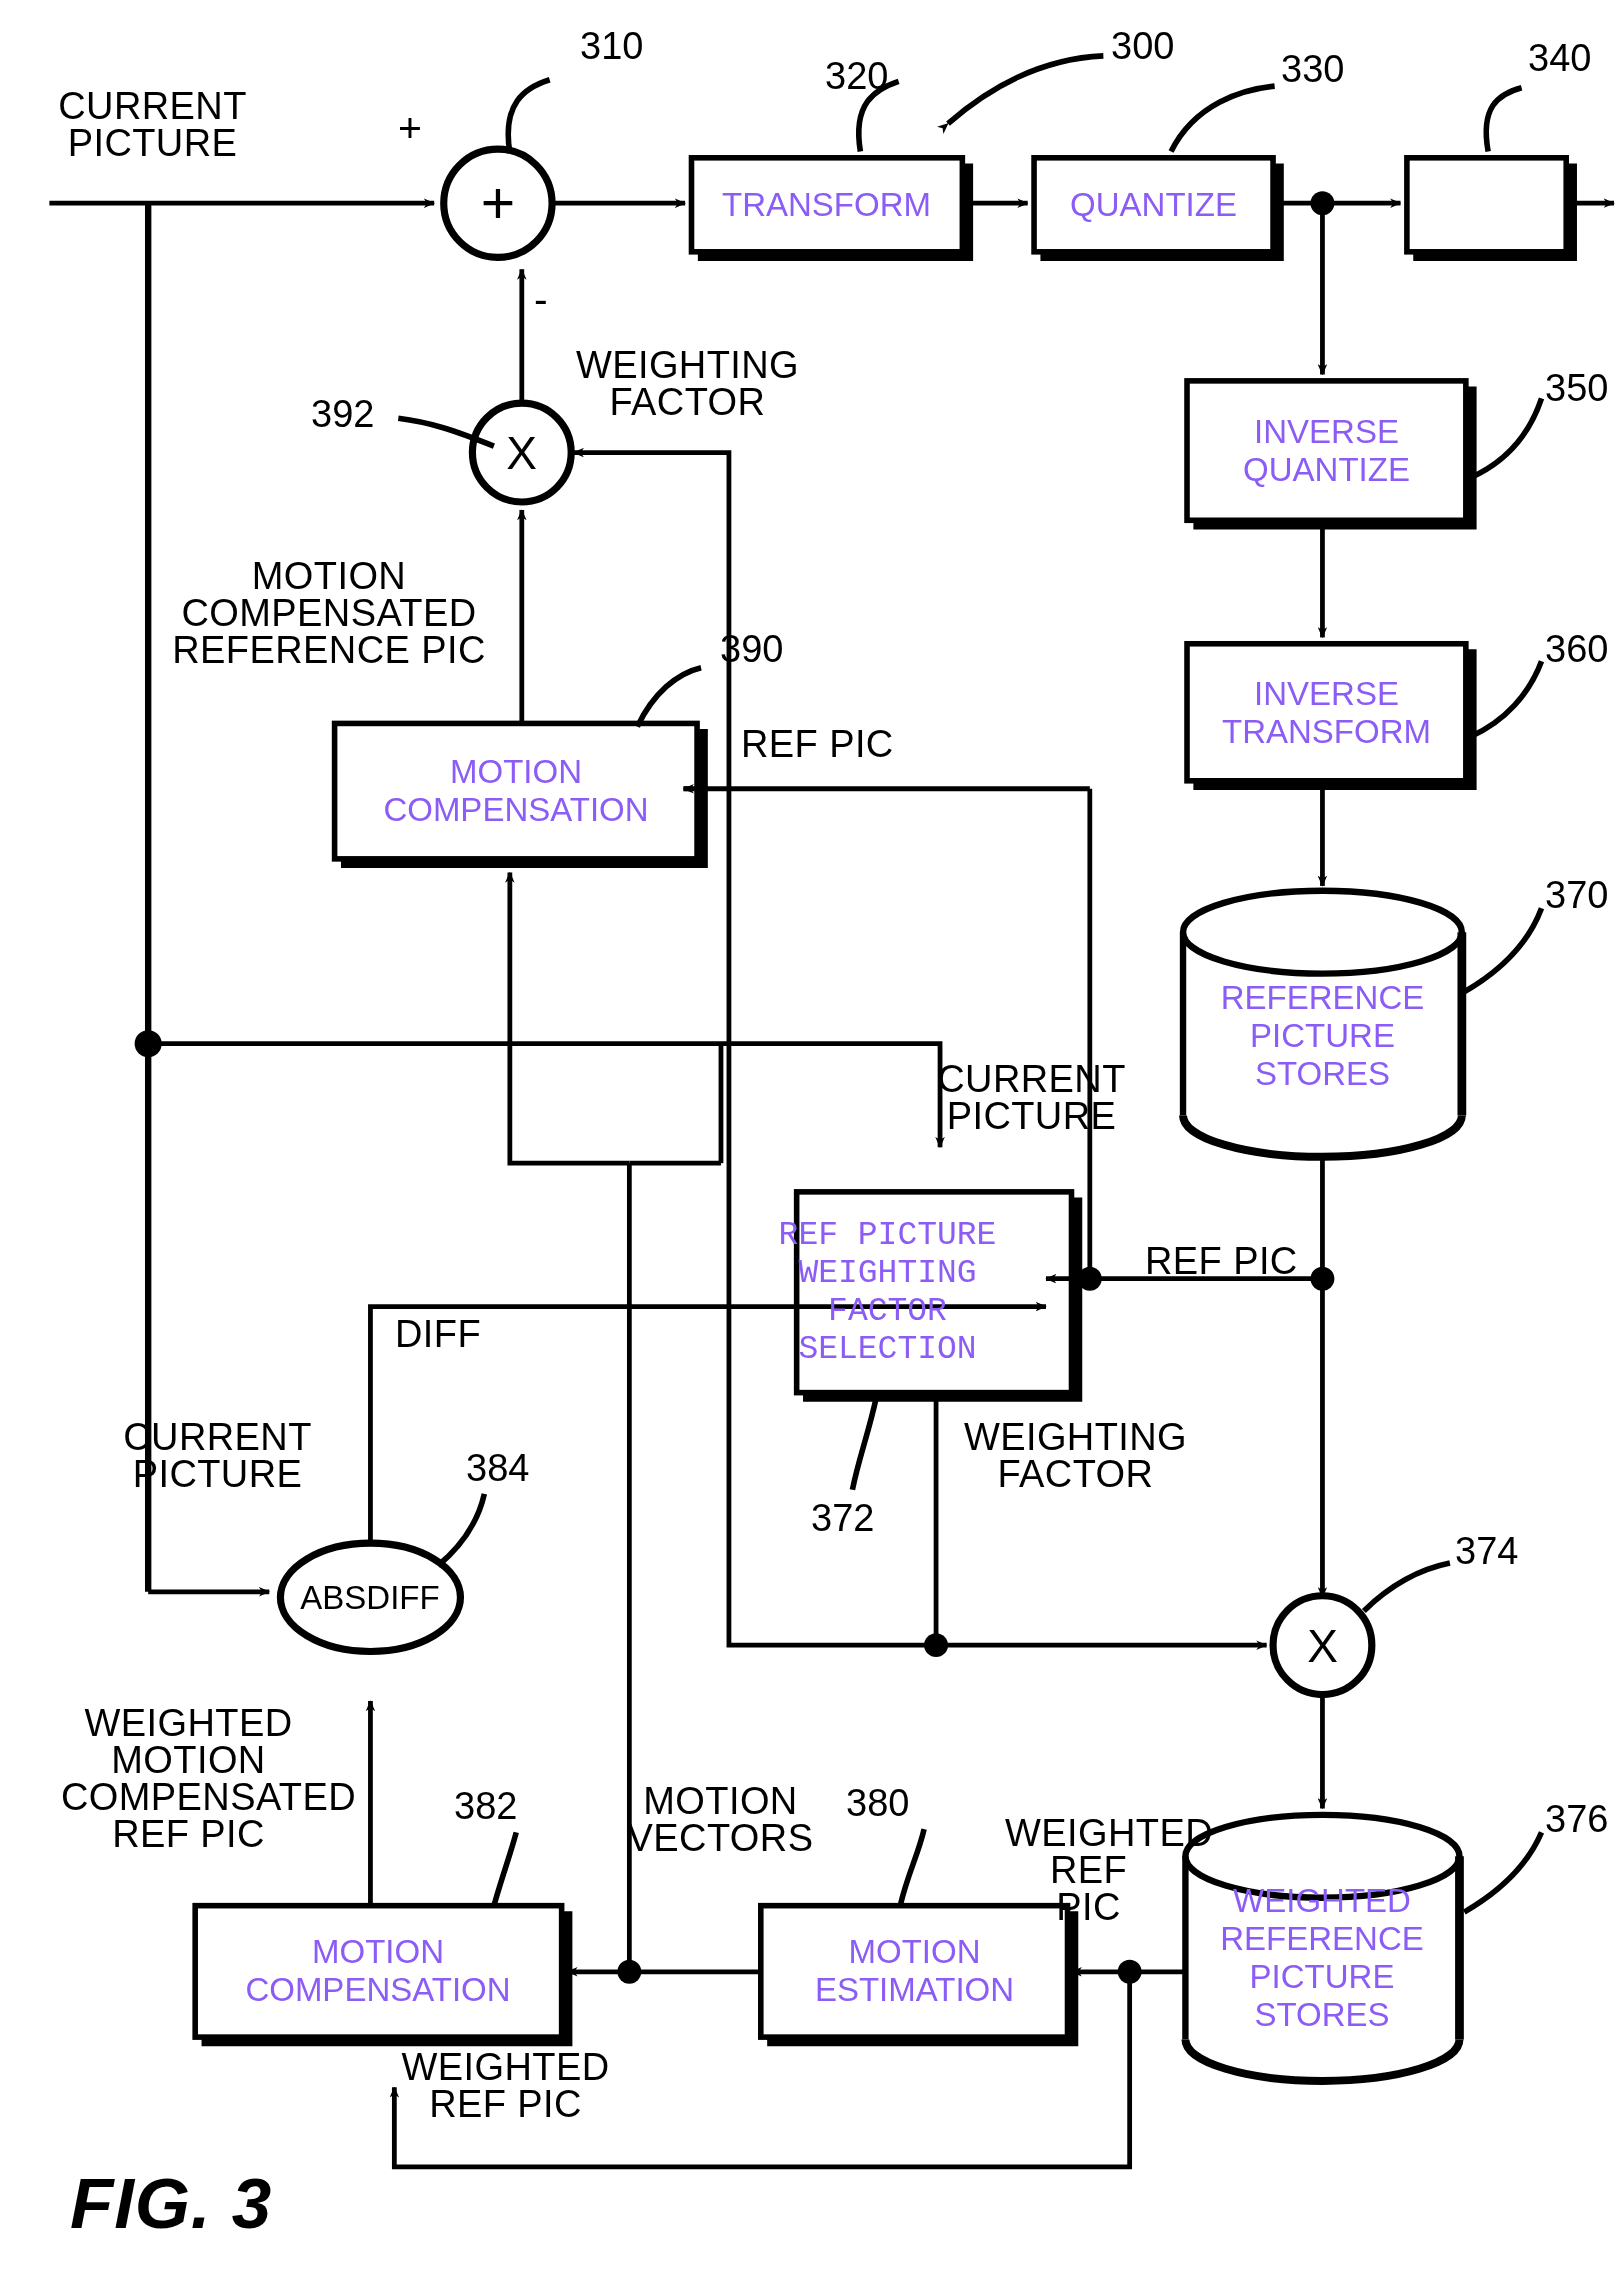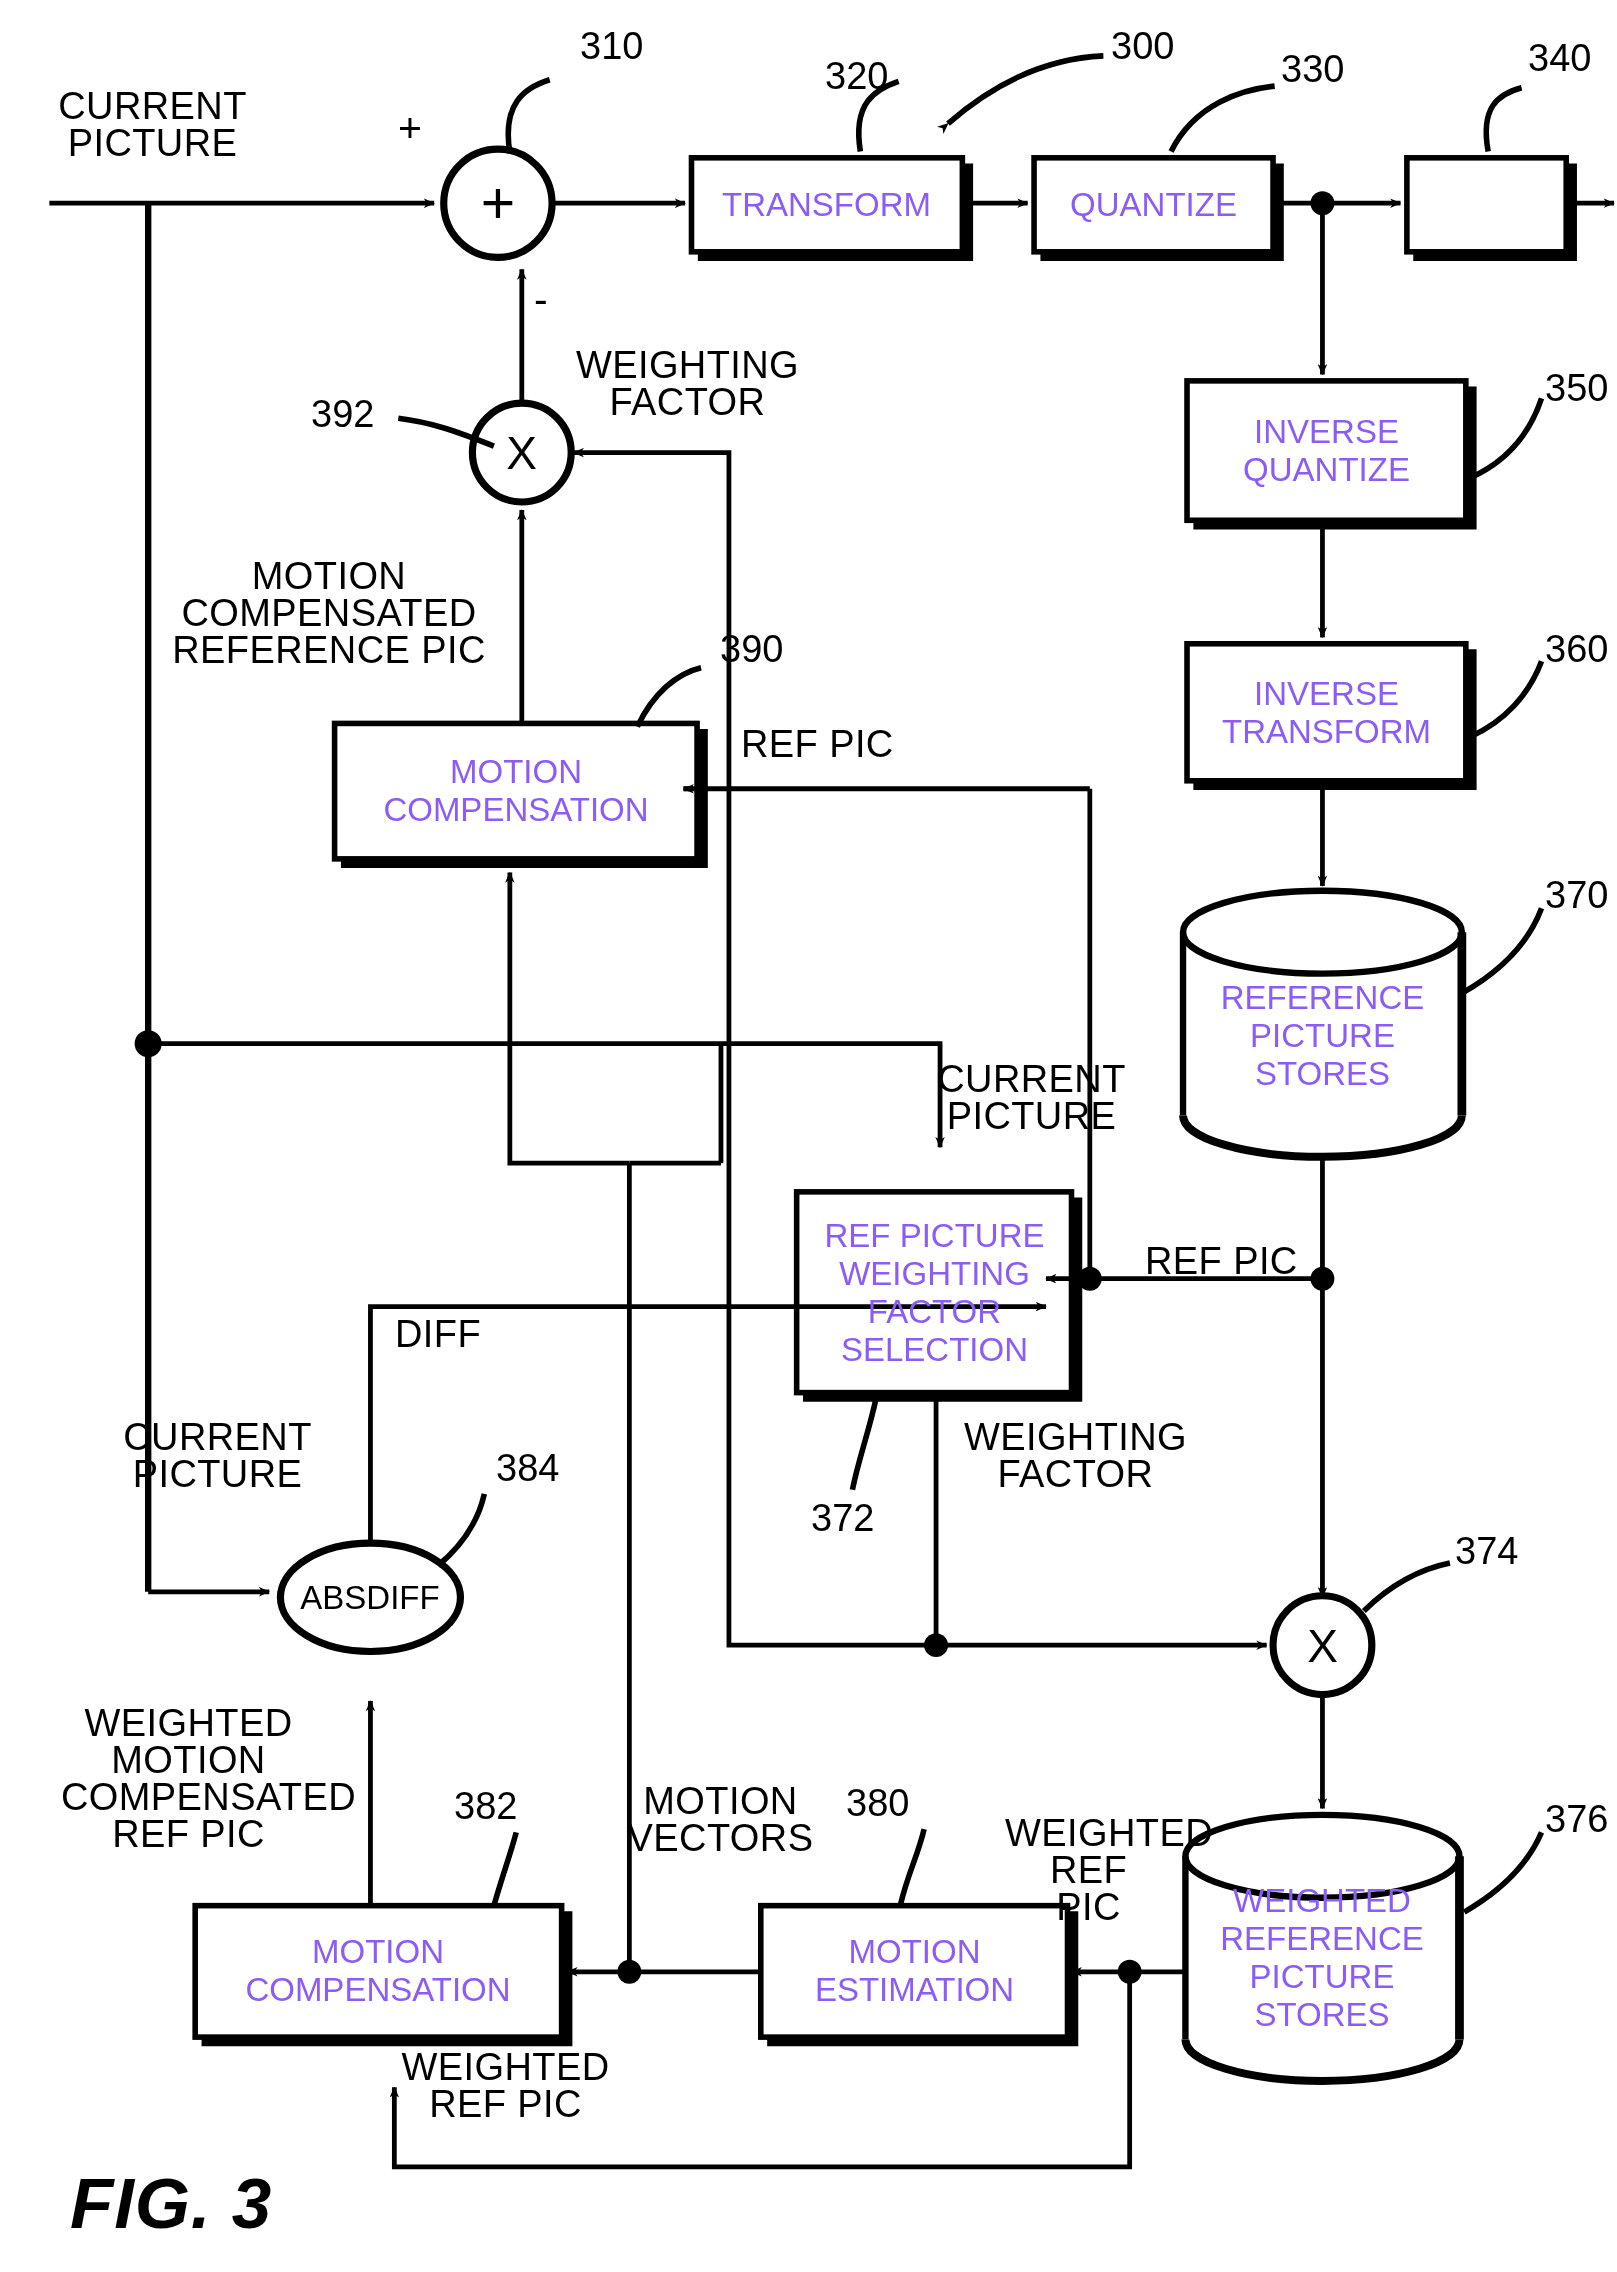--- a/index.html
+++ b/index.html
@@ -228,21 +228,21 @@
   <div class="boxtext" style="left:1187px; top:381px; width:279px; height:139px;">INVERSE
 QUANTIZE</div>
 
   <div class="boxtext" style="left:1187px; top:644px; width:279px; height:137px;">INVERSE
 TRANSFORM</div>
 
   <div class="boxtext" style="left:1183px; top:952px; width:279px; height:167px;">REFERENCE
 PICTURE
 STORES</div>
 
-  <div class="boxtext" style="left:797px; top:1192px; width:275px; height:201px;">REF PICTURE
+  <div class="boxtext" style="left:750px; top:1192px; width:275px; height:201px;font-family:Liberation Mono, monospace;">REF PICTURE
 WEIGHTING
 FACTOR
 SELECTION</div>
 
   <div class="boxtext" style="left:1185px; top:1872px; width:274px; height:171px;">WEIGHTED
 REFERENCE
 PICTURE
 STORES</div>
 
   <div class="boxtext" style="left:761px; top:1905px; width:307px; height:131px;">MOTION
@@ -270,21 +270,21 @@
   <div class="num" style="left:1281px; top:49px;">330</div>
   <div class="num" style="left:1528px; top:38px;">340</div>
   <div class="num" style="left:1545px; top:368px;">350</div>
   <div class="num" style="left:1545px; top:629px;">360</div>
   <div class="num" style="left:1545px; top:875px;">370</div>
   <div class="num" style="left:811px; top:1498px;">372</div>
   <div class="num" style="left:1455px; top:1531px;">374</div>
   <div class="num" style="left:1545px; top:1799px;">376</div>
   <div class="num" style="left:846px; top:1783px;">380</div>
   <div class="num" style="left:454px; top:1786px;">382</div>
-  <div class="num" style="left:496px; top:1448px;">384</div>
+  <div class="num" style="left:466px; top:1448px;">384</div>
   <div class="num" style="left:704px; top:629px;margin-left:16px;">390</div>
   <div class="num" style="left:311px; top:394px;">392</div>
 
   <div class="lbl c" style="left:37px; top:88px; width:231px;">CURRENT
 PICTURE</div>
 
   <div class="lbl c" style="left:572px; top:347px; width:231px;">WEIGHTING
 FACTOR</div>
 
   <div class="lbl c" style="left:150px; top:558px; width:358px;">MOTION

